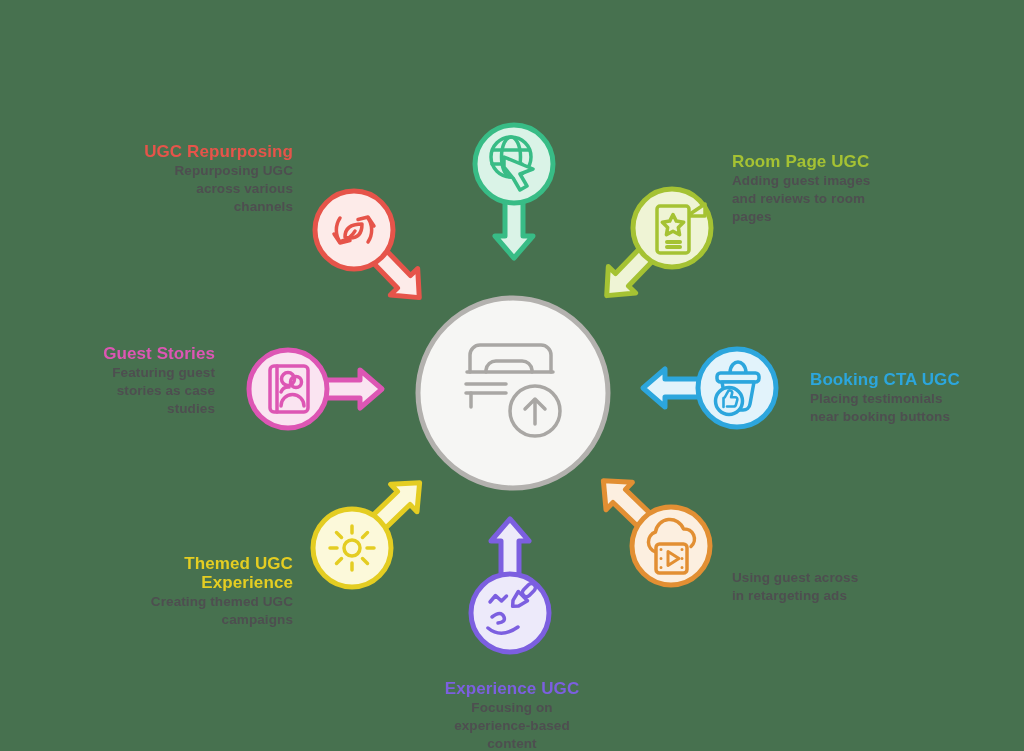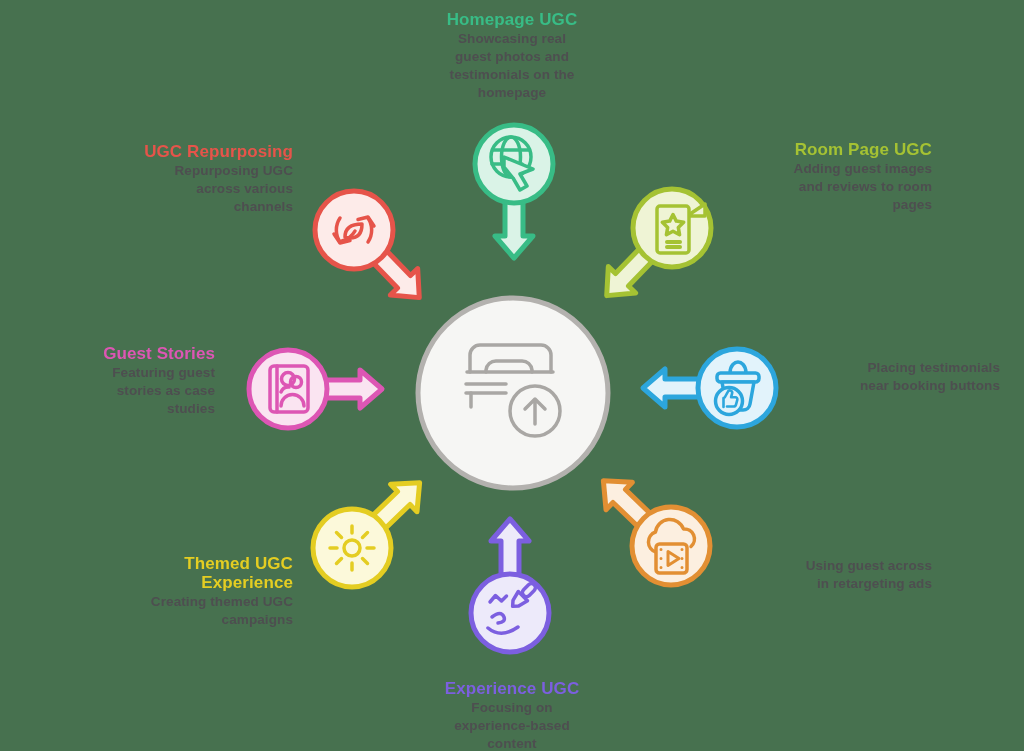--- a/index.html
+++ b/index.html
@@ -8,21 +8,21 @@
     font-family:"Liberation Sans", sans-serif;
   }
   .node{position:absolute;inset:0;}
   .gfx{position:absolute;overflow:visible;}
   .arrow path{fill:var(--fill);stroke:var(--accent);stroke-width:5;stroke-linejoin:round;}
   .bubble{fill:var(--fill);stroke:var(--accent);stroke-width:5;}
   .ic{fill:none;stroke:var(--accent);stroke-width:3.5;stroke-linecap:round;stroke-linejoin:round;}
   .ic .filled{fill:var(--fill);}
   .label{position:absolute;}
   .align-center{text-align:center;}
-  .align-left{text-align:right;}
+  .align-left{text-align:left;margin-top:12px;}
   .align-right{text-align:right;}
   .title{
     font-size:17px;line-height:19px;font-weight:700;
     color:var(--accent);white-space:pre-line;letter-spacing:.1px;
   }
   .desc{
     font-size:13.5px;line-height:18px;font-weight:700;
     color:#4e4e50;white-space:pre-line;letter-spacing:.1px;margin-top:1px;
   }
   .hubgfx{position:absolute;overflow:visible;}
@@ -51,27 +51,20 @@
         <path d="M110 101 H182 V91 L204 110 L182 129 V119 H110 Z"></path>
       </g>
       <circle class="bubble" cx="110" cy="110" r="39"></circle>
       <g class="ic">
         <circle cx="107" cy="103" r="20"></circle>
         <path d="M89 96 H125 M88 110 H118"></path>
         <ellipse cx="107" cy="103" rx="9.5" ry="20"></ellipse>
         <path class="filled" d="M100 103 L129 115 L116 120 L123 132 L116 136 L109 124 L100 113 Z"></path>
       </g>
     </svg>
-    <div class="label align-center" style="left:412px;top:10px;width:200px">
-      <div class="title">Homepage UGC</div>
-      <div class="desc">Showcasing real
-guest photos and
-testimonials on the
-homepage</div>
-    </div>
   </div>
 
   <div class="node" style="--accent: #a5c233; --fill: #eff4d5;">
     <svg class="gfx" width="220" height="220" viewBox="0 0 220 220" style="left:562px;top:118px">
       <g class="arrow" transform="rotate(134 110 110)">
         <path d="M110 101 H182 V91 L204 110 L182 129 V119 H110 Z"></path>
       </g>
       <circle class="bubble" cx="110" cy="110" r="39"></circle>
       <g class="ic">
         <path class="filled" d="M125 98 L143 86 V98 Z"></path>
@@ -96,20 +89,21 @@
       <circle class="bubble" cx="110" cy="110" r="39"></circle>
       <g class="ic">
         <path d="M103 95 c0 -8 5 -11 8 -11 M119 95 c0 -8 -5 -11 -8 -11"></path>
         <rect class="filled" x="90" y="95" width="42" height="9" rx="3.5"></rect>
         <path class="filled" d="M95 104 L99 126 a7 7 0 0 0 7 6 h10 a7 7 0 0 0 7 -6 l4 -22 Z"></path>
         <circle class="filled" cx="102" cy="123" r="13.5"></circle>
         <path d="M96.5 120 v9 M100 128.5 h6.5 a2.6 2.6 0 0 0 2.5 -1.9 l1.3 -4.7 a2.1 2.1 0 0 0 -2 -2.7 h-4.2 l1 -3.8 a2.3 2.3 0 0 0 -4.3 -1.6 l-3.1 5.7" stroke-width="2.6"></path>
       </g>
     </svg>
     <div class="label align-left" style="left:810px;top:358px;width:190px">
+      <div class="title">Booking CTA UGC</div>
       <div class="desc">Placing testimonials
 near booking buttons</div>
     </div>
   </div>
 
   <div class="node" style="--accent: #e28f33; --fill: #fcefe0;">
     <svg class="gfx" width="220" height="220" viewBox="0 0 220 220" style="left:561px;top:436px">
       <g class="arrow" transform="rotate(224 110 110)">
         <path d="M110 101 H182 V91 L204 110 L182 129 V119 H110 Z"></path>
       </g>

